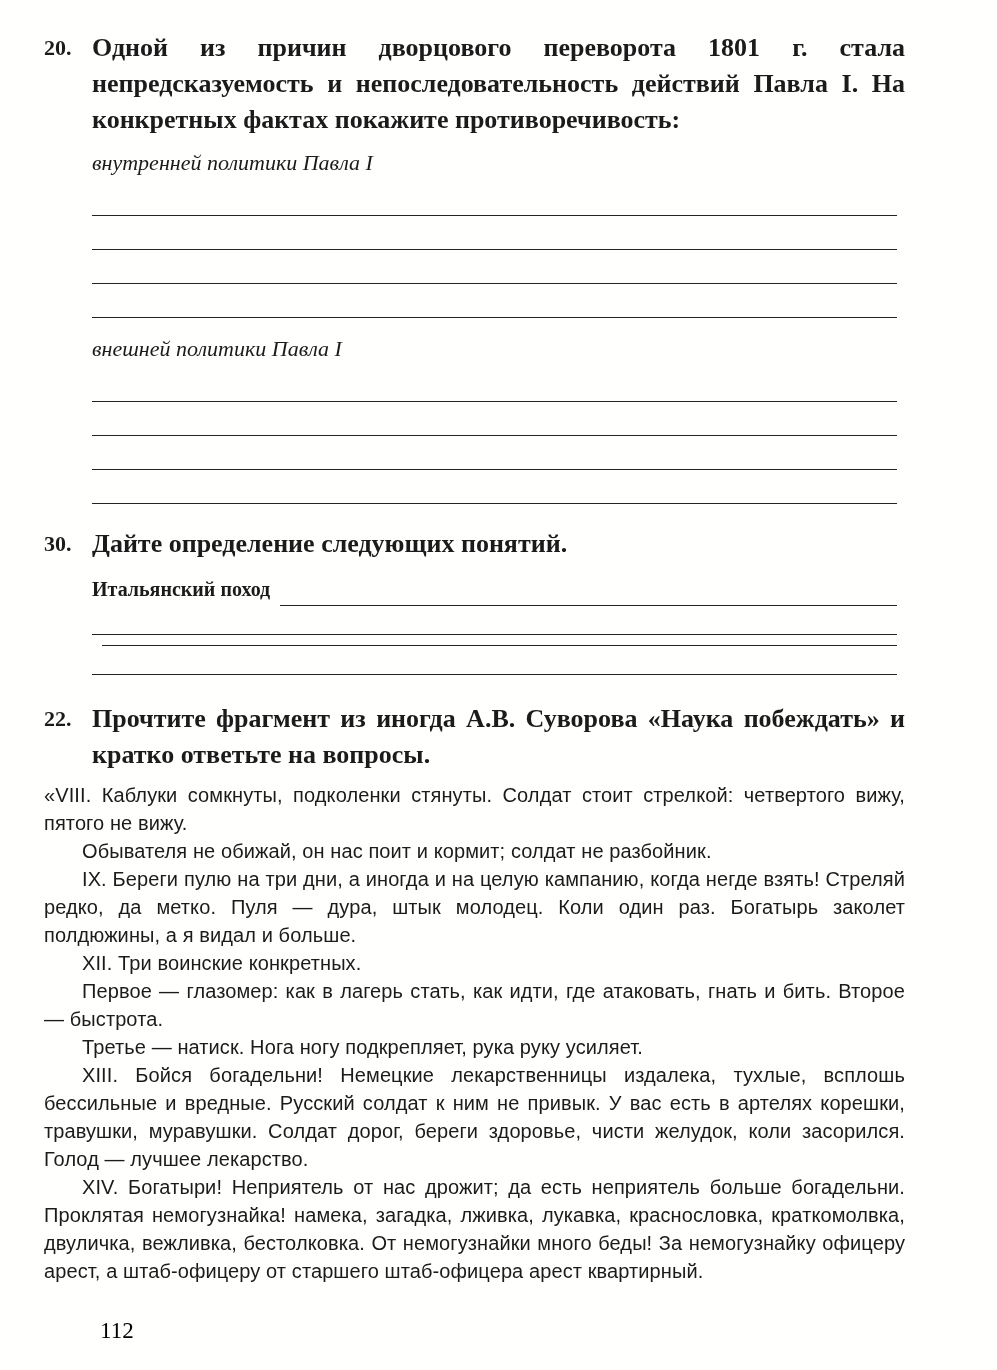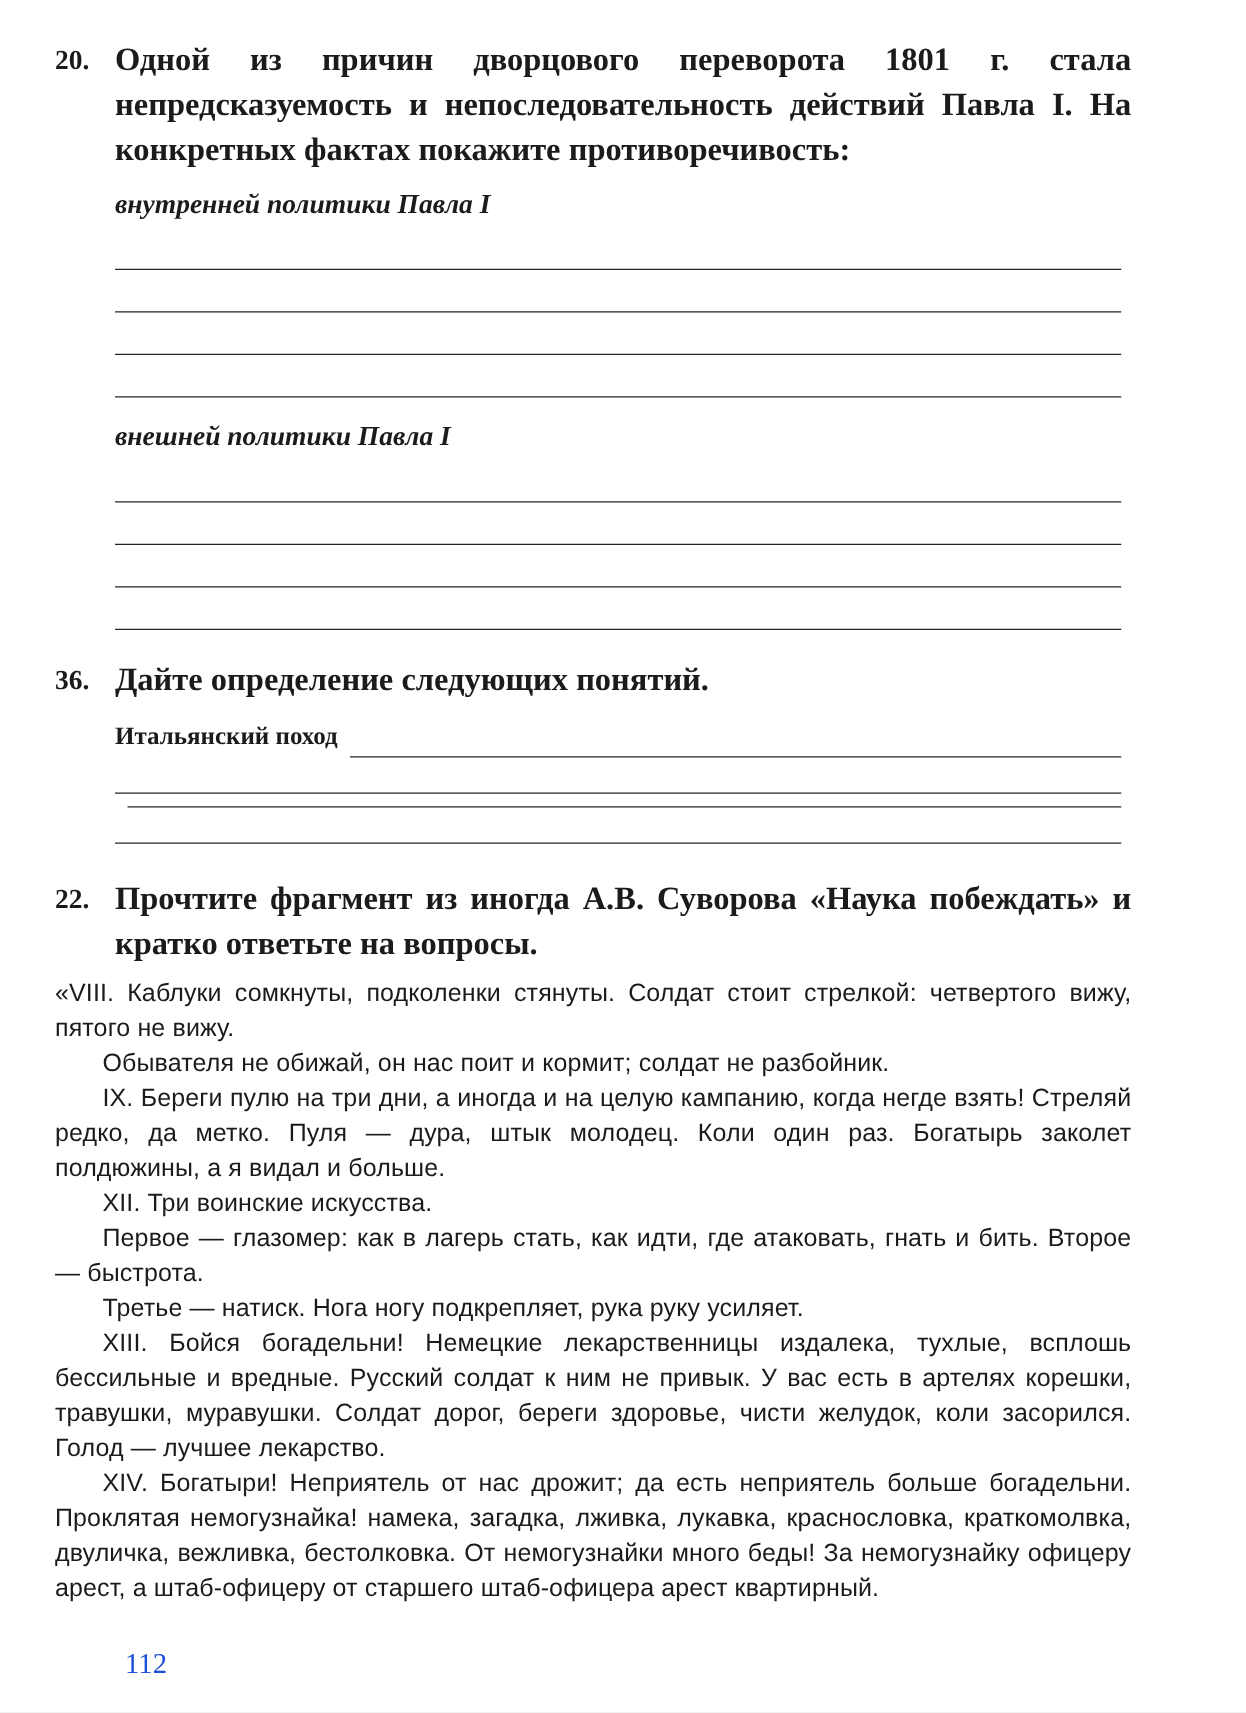--- a/index.html
+++ b/index.html
@@ -38,21 +38,21 @@
     font-size: 26px;
     line-height: 36px;
     text-align: justify;
   }
   .q-body {
     margin-left: 48px;
   }
 
   .sub-label {
     margin: 10px 0 0 0;
-    font-weight: bold;
+    font-weight: normal;
     font-style: italic;
     font-size: 22px;
     line-height: 30px;
   }
 
   .lines {
     margin-top: 4px;
   }
   .line {
     height: 33px;
@@ -106,21 +106,21 @@
     text-indent: 0;
   }
 
   
   .page-number {
     position: absolute;
     left: 100px;
     bottom: 26px;
     font-size: 23px;
     font-family: "Liberation Serif", serif;
-    color: #1d4ed8;
+    color: #000000;
   }
 </style>
 </head>
 <body>
 
 <div class="page">
 
   <section class="sect-q20">
     <div class="q-row">
       <span class="q-num">20.</span>
@@ -139,21 +139,21 @@
         <div class="line"></div>
         <div class="line"></div>
         <div class="line"></div>
         <div class="line"></div>
       </div>
     </div>
   </section>
 
   <section class="sect-q21">
     <div class="q-row">
-      <span class="q-num">36.</span>
+      <span class="q-num">30.</span>
       <p class="q-text">Дайте определение следующих понятий.</p>
     </div>
     <div class="q-body">
       <div class="term-row">
         <span class="term">Итальянский поход</span>
         <div class="term-fill"></div>
       </div>
       <div class="full-line"></div>
       <div class="term-row">
         <div class="term-fill"></div>
@@ -166,21 +166,21 @@
     <div class="q-row">
       <span class="q-num">22.</span>
       <p class="q-text">Прочтите фрагмент из иногда А.В. Суворова «Наука побеждать» и кратко ответьте на вопросы.</p>
     </div>
   </section>
 
   <div class="excerpt">
     <p class="first">«VIII. Каблуки сомкнуты, подколенки стянуты. Солдат стоит стрелкой: четвертого вижу, пятого не вижу.</p>
     <p>Обывателя не обижай, он нас поит и кормит; солдат не разбойник.</p>
     <p>IX. Береги пулю на три дни, а иногда и на целую кампанию, когда негде взять! Стреляй редко, да метко. Пуля — дура, штык молодец. Коли один раз. Богатырь заколет полдюжины, а я видал и больше.</p>
-    <p>XII. Три воинские искусства.</p>
+    <p>XII. Три воинские конкретных.</p>
     <p>Первое — глазомер: как в лагерь стать, как идти, где атаковать, гнать и бить. Второе — быстрота.</p>
     <p>Третье — натиск. Нога ногу подкрепляет, рука руку усиляет.</p>
     <p>XIII. Бойся богадельни! Немецкие лекарственницы издалека, тухлые, всплошь бессильные и вредные. Русский солдат к ним не привык. У вас есть в артелях корешки, травушки, муравушки. Солдат дорог, береги здоровье, чисти желудок, коли засорился. Голод — лучшее лекарство.</p>
     <p>XIV. Богатыри! Неприятель от нас дрожит; да есть неприятель больше богадельни. Проклятая немогузнайка! намека, загадка, лживка, лукавка, краснословка, краткомолвка, двуличка, вежливка, бестолковка. От немогузнайки много беды! За немогузнайку офицеру арест, а штаб-офицеру от старшего штаб-офицера арест квартирный.</p>
   </div>
 
   <div class="page-number">112</div>
 
 </div>
 

